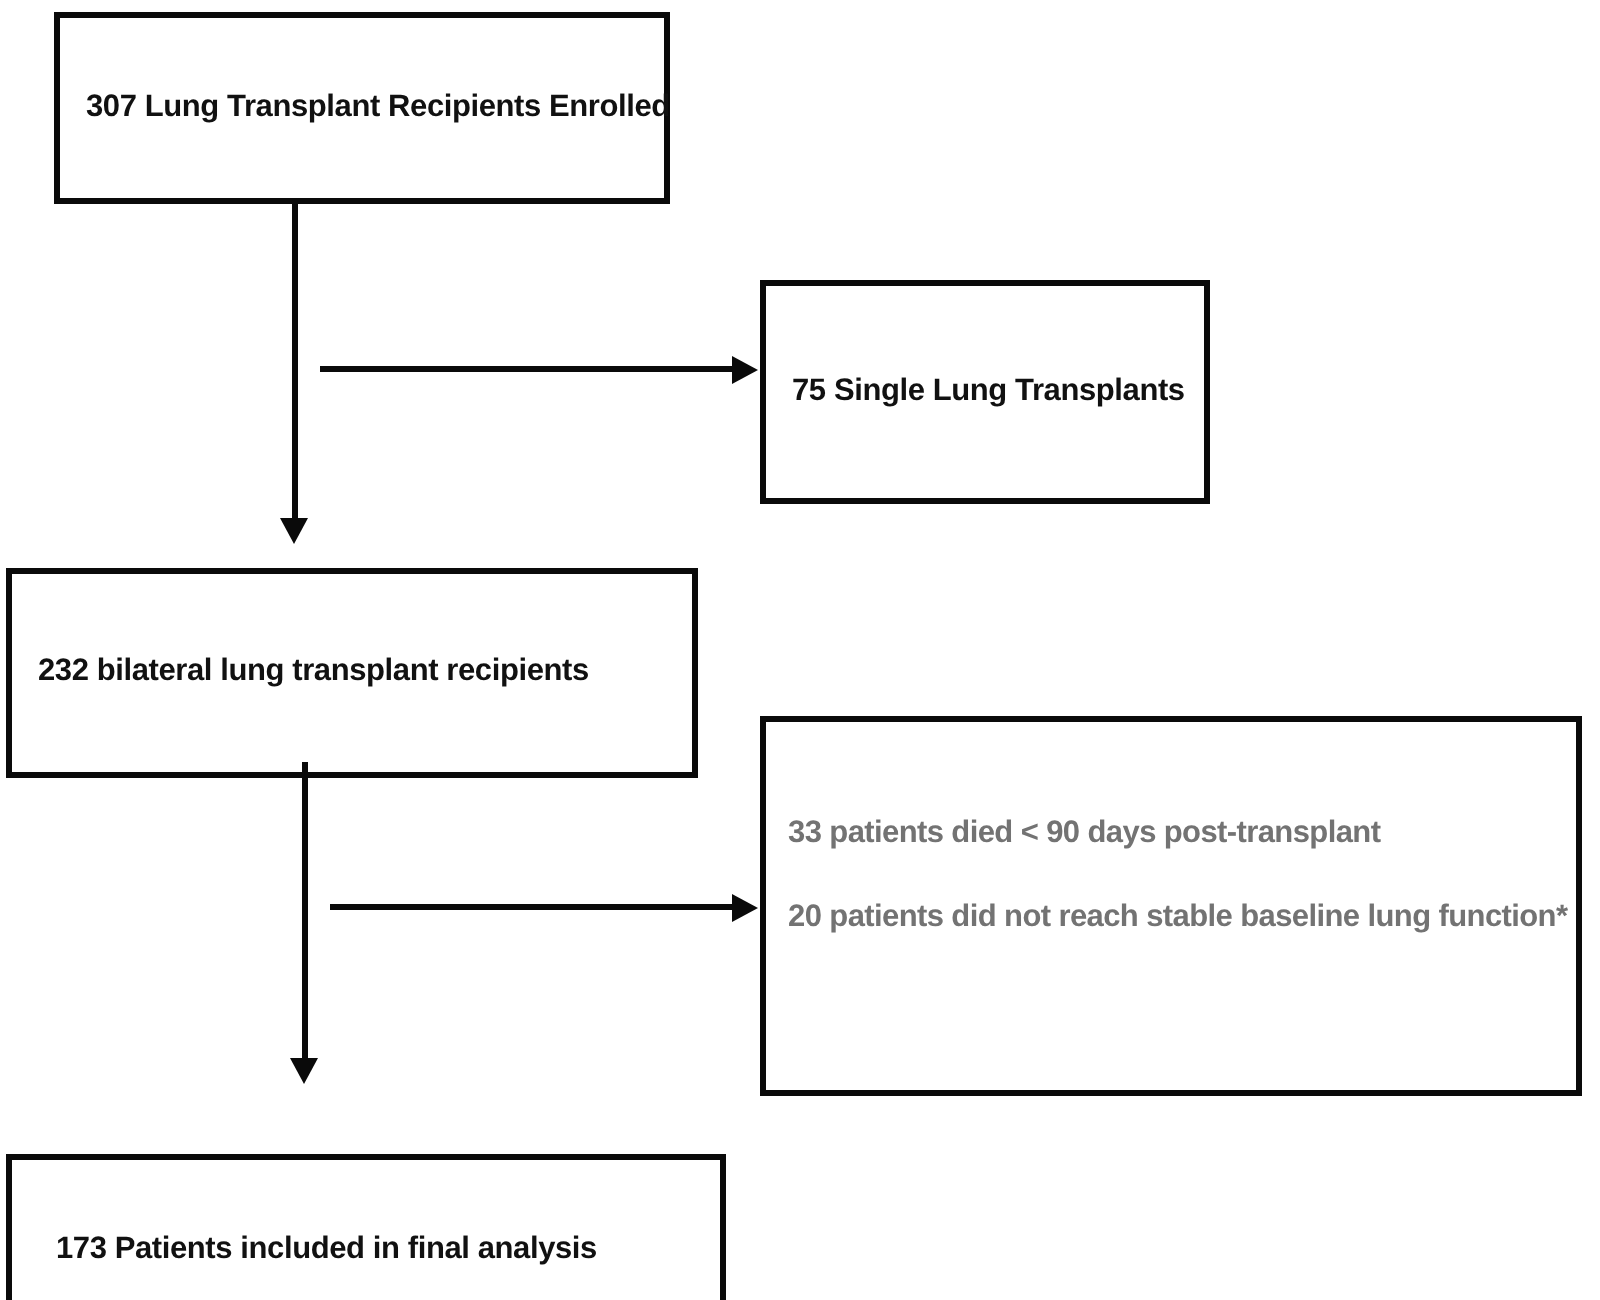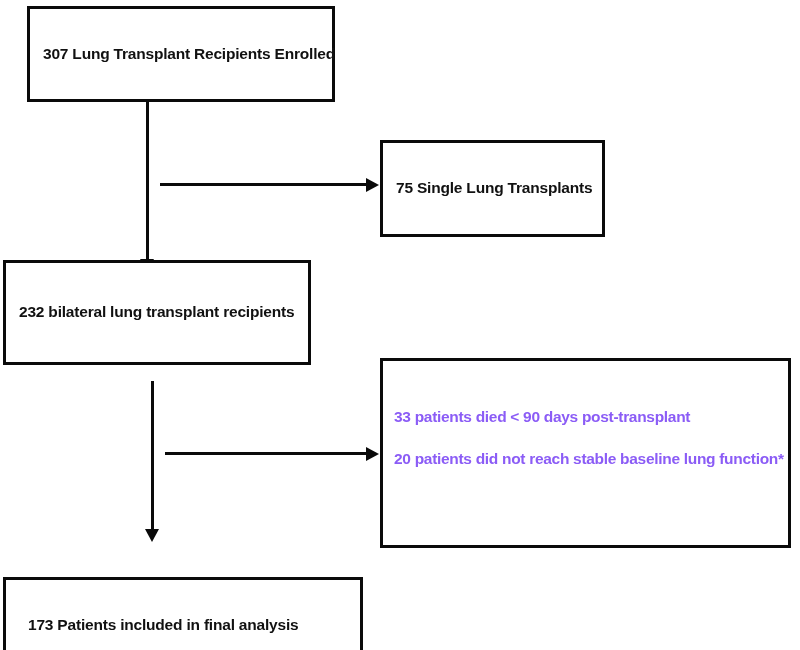--- a/index.html
+++ b/index.html
@@ -44,29 +44,29 @@
     height: 96px;
     margin-left: 24px;
   }
   #box-enrolled .box-text { padding-left: 13px; }
 
   
   #box-single-lung {
     left: 380px;
     top: 140px;
     width: 225px;
-    height: 97px;
+    height: 112px;
   }
   #box-single-lung .box-text { padding-left: 13px; }
 
   
   #box-bilateral {
     left: 3px;
-    top: 260px;
-    width: 308px;
+    top: 284px;
+    width: 346px;
     height: 105px;
   }
   #box-bilateral .box-text { padding-left: 13px; }
 
   
   #box-exclusions {
     left: 380px;
     top: 358px;
     width: 411px;
     height: 190px;
@@ -74,21 +74,21 @@
   }
   #box-exclusions .excl-list {
     margin: 0;
     padding: 0;
     list-style: none;
   }
   #box-exclusions .excl-item {
     font-family: "Liberation Sans", sans-serif;
     font-weight: bold;
     font-size: 15.5px;
-    color: #8b5cf6;
+    color: #737373;
     letter-spacing: -0.3px;
     white-space: nowrap;
     padding-left: 11px;
     height: 42px;
     line-height: 42px;
   }
   #box-exclusions .excl-list { margin-top: 35px; }
 
   
   #box-final {

